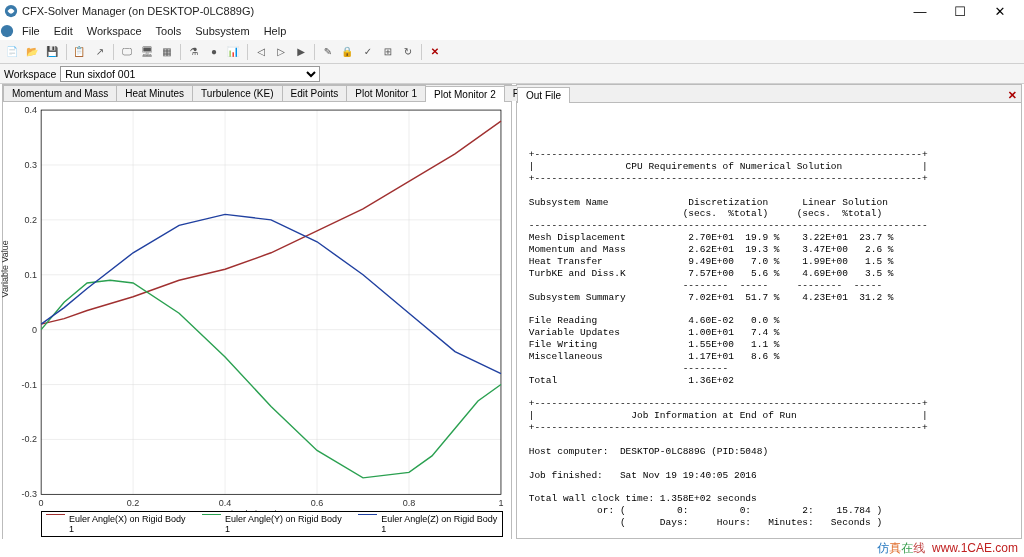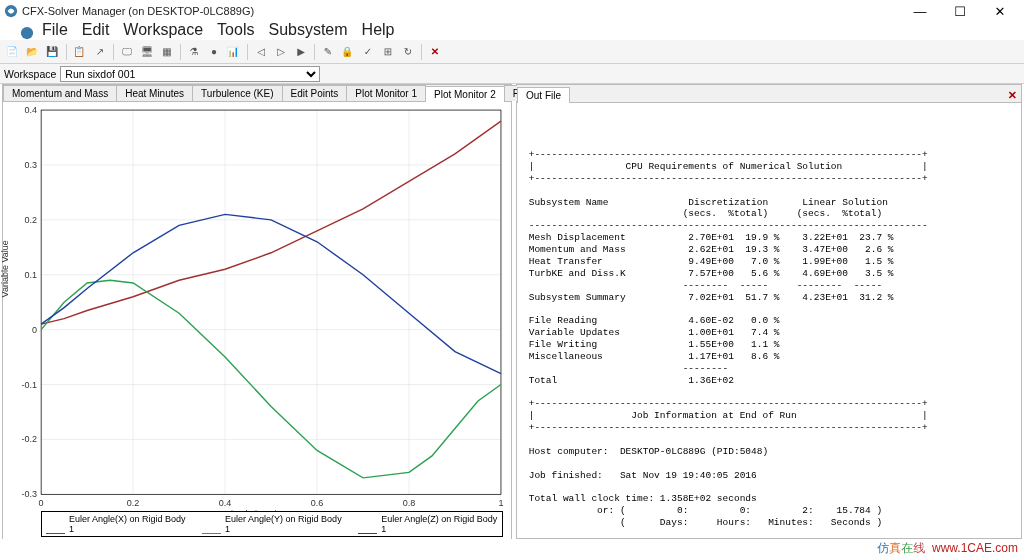--- a/index.html
+++ b/index.html
@@ -2,39 +2,39 @@
 <html><head>
 <meta charset="utf-8">
 <style>
 * { box-sizing: border-box; margin: 0; padding: 0; }
 body { font-family: "Segoe UI", Tahoma, sans-serif; font-size: 11px; background: #fff; width: 1024px; height: 557px; overflow: hidden; position: relative; }
 .titlebar { height: 22px; display: flex; align-items: center; padding: 5px 4px; background: #fff; }
 .titlebar .app-icon { width: 14px; height: 14px; margin-right: 4px; }
 .titlebar .title { flex: 1; font-size: 11px; color: #222; }
 .win-controls { display: flex; gap: 0; }
 .win-controls button { width: 40px; height: 22px; border: none; background: transparent; font-size: 13px; cursor: pointer; font-family: inherit; }
-.menubar { height: 18px; display: flex; align-items: flex-end; padding: 0 20px; gap: 2px; font-size: 16px; color: #222; }
+.menubar { height: 18px; display: flex; align-items: center; padding: 0 0; gap: 2px; font-size: 11px; color: #222; }
 .menubar span { padding: 1px 6px; cursor: pointer; }
 .toolbar { height: 24px; display: flex; align-items: center; padding: 0 4px; gap: 2px; border-bottom: 1px solid #d0d0d0; background: #f5f5f5; }
 .toolbar .tb-btn { width: 18px; height: 18px; display: inline-flex; align-items: center; justify-content: center; border: 1px solid transparent; cursor: pointer; font-size: 10px; color: #555; }
 .toolbar .sep { width: 1px; height: 16px; background: #ccc; margin: 0 2px; }
 .workspace-row { height: 20px; display: flex; align-items: center; padding: 0 4px; gap: 4px; border-bottom: 1px solid #d0d0d0; background: #f5f5f5; font-size: 10.5px; }
 .workspace-row select { font-size: 10.5px; height: 16px; width: 260px; border: 1px solid #999; background: #fff; }
 .content { display: flex; height: 455px; }
 .left-panel, .right-panel { border: 1px solid #bbb; display: flex; flex-direction: column; }
 .left-panel { width: 510px; margin: 0 2px; }
 .right-panel { flex: 1; margin: 0 2px; gap: 40px; }
 .tabs { display: flex; background: #f0f0f0; border-bottom: 1px solid #bbb; font-size: 10px; height: 18px; align-items: flex-end; position: relative; }
 .tab { padding: 2px 8px; border: 1px solid #bbb; border-bottom: none; background: #eee; margin-right: -1px; cursor: pointer; white-space: nowrap; }
 .tab.active { background: #fff; position: relative; top: 1px; }
 .close-x { margin-left: auto; margin-right: 4px; font-size: 11px; color: #a00; cursor: pointer; font-weight: bold; }
 .chart-area { flex: 1; position: relative; background: #fff; }
 svg.chart { width: 100%; height: 100%; }
 .legend-box { position: absolute; bottom: 4px; left: 38px; right: 8px; border: 1px solid #000; display: flex; justify-content: center; gap: 16px; padding: 2px 4px; font-size: 9px; background: #fff; }
-.legend-item { display: flex; align-items: flex-end; gap: 4px; }
+.legend-item { display: flex; align-items: flex-start; gap: 4px; }
 .legend-swatch { width: 20px; height: 0; border-top: 1.5px solid; }
 .axis-label-y { position: absolute; left: 2px; top: 50%; transform: rotate(-90deg) translateX(50%); transform-origin: left center; font-size: 9px; color: #333; }
 .axis-label-x { position: absolute; bottom: 22px; left: 50%; transform: translateX(-50%); font-size: 9px; color: #333; }
 .out-text { flex: 1; overflow: auto; font-family: "Courier New", monospace; font-size: 9.5px; line-height: 1.25; padding: 6px; white-space: pre; color: #000; }
 .statusbar { height: 16px; border-top: 1px solid #ccc; font-size: 10px; padding: 1px 6px; color: #333; background: #f5f5f5; margin-top: 40px; }
 .footer { position: absolute; bottom: 0; right: 6px; font-size: 12px; font-weight: normal; }
 .footer .cn1 { color: #2a7ac0; } .footer .cn2 { color: #e07030; } .footer .cn3 { color: #3aa050; } .footer .cn4 { color: #c04040; }
 .ylab { font-size: 9px; fill: #333; text-anchor: end; }
 .xlab { font-size: 9px; fill: #333; text-anchor: middle; }
 </style>

